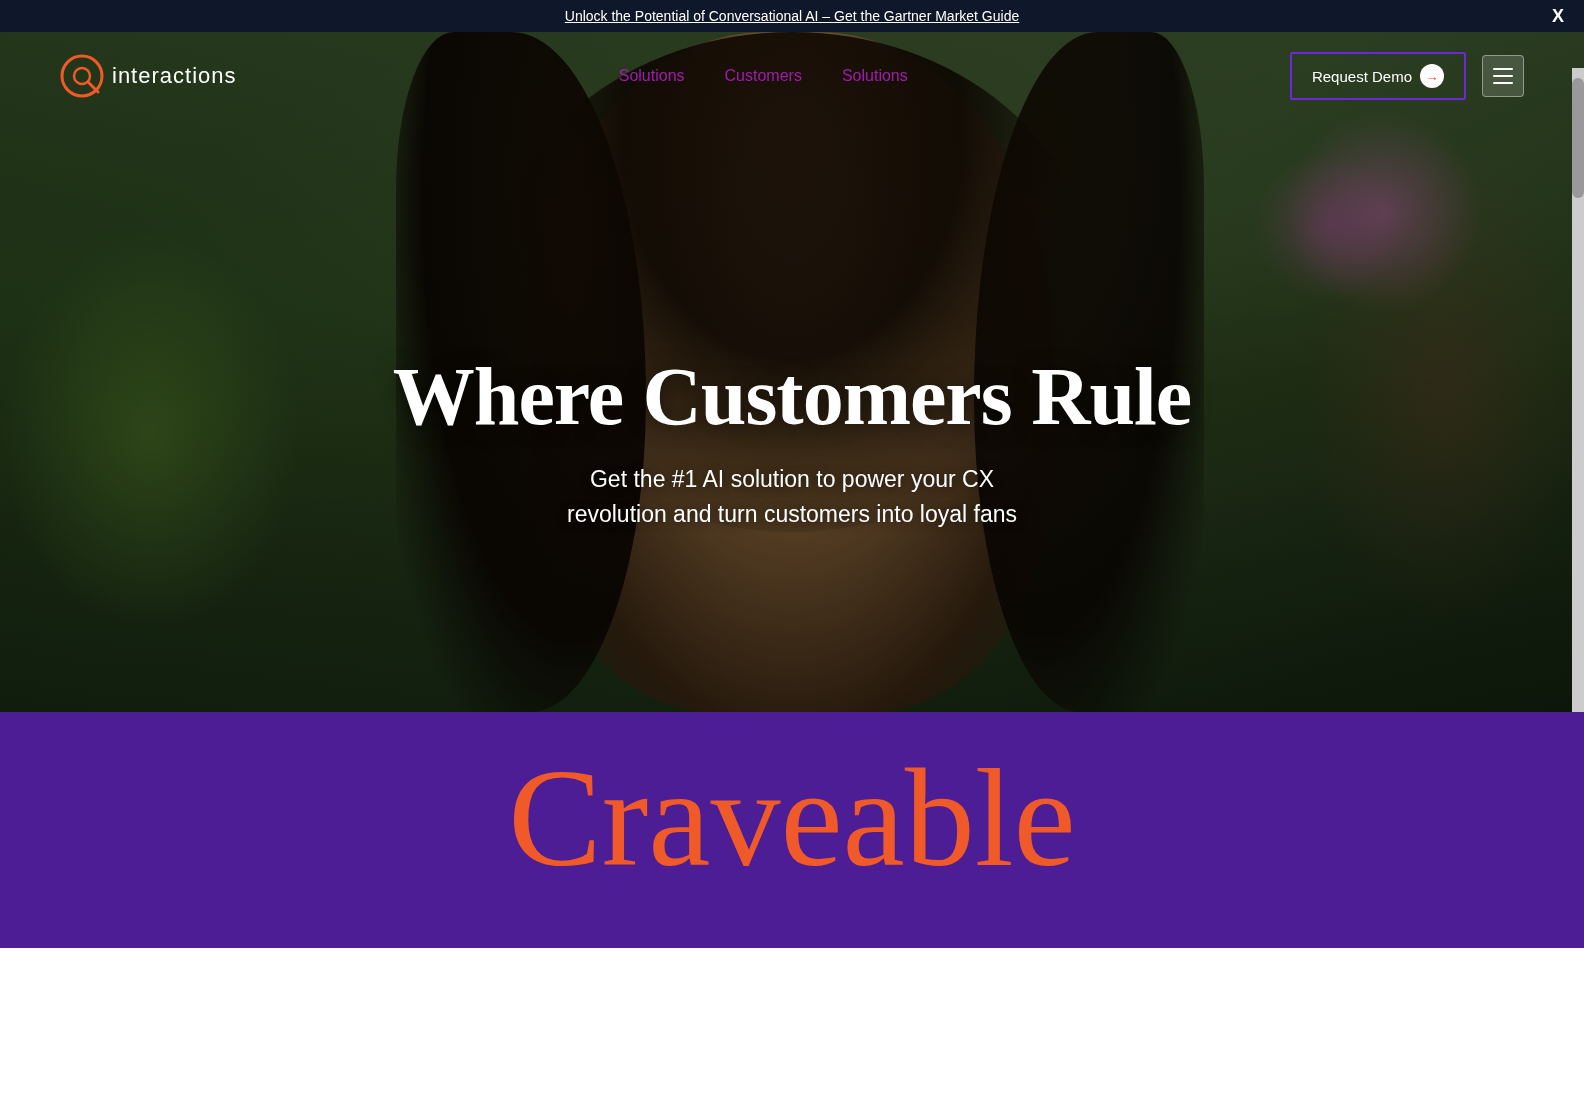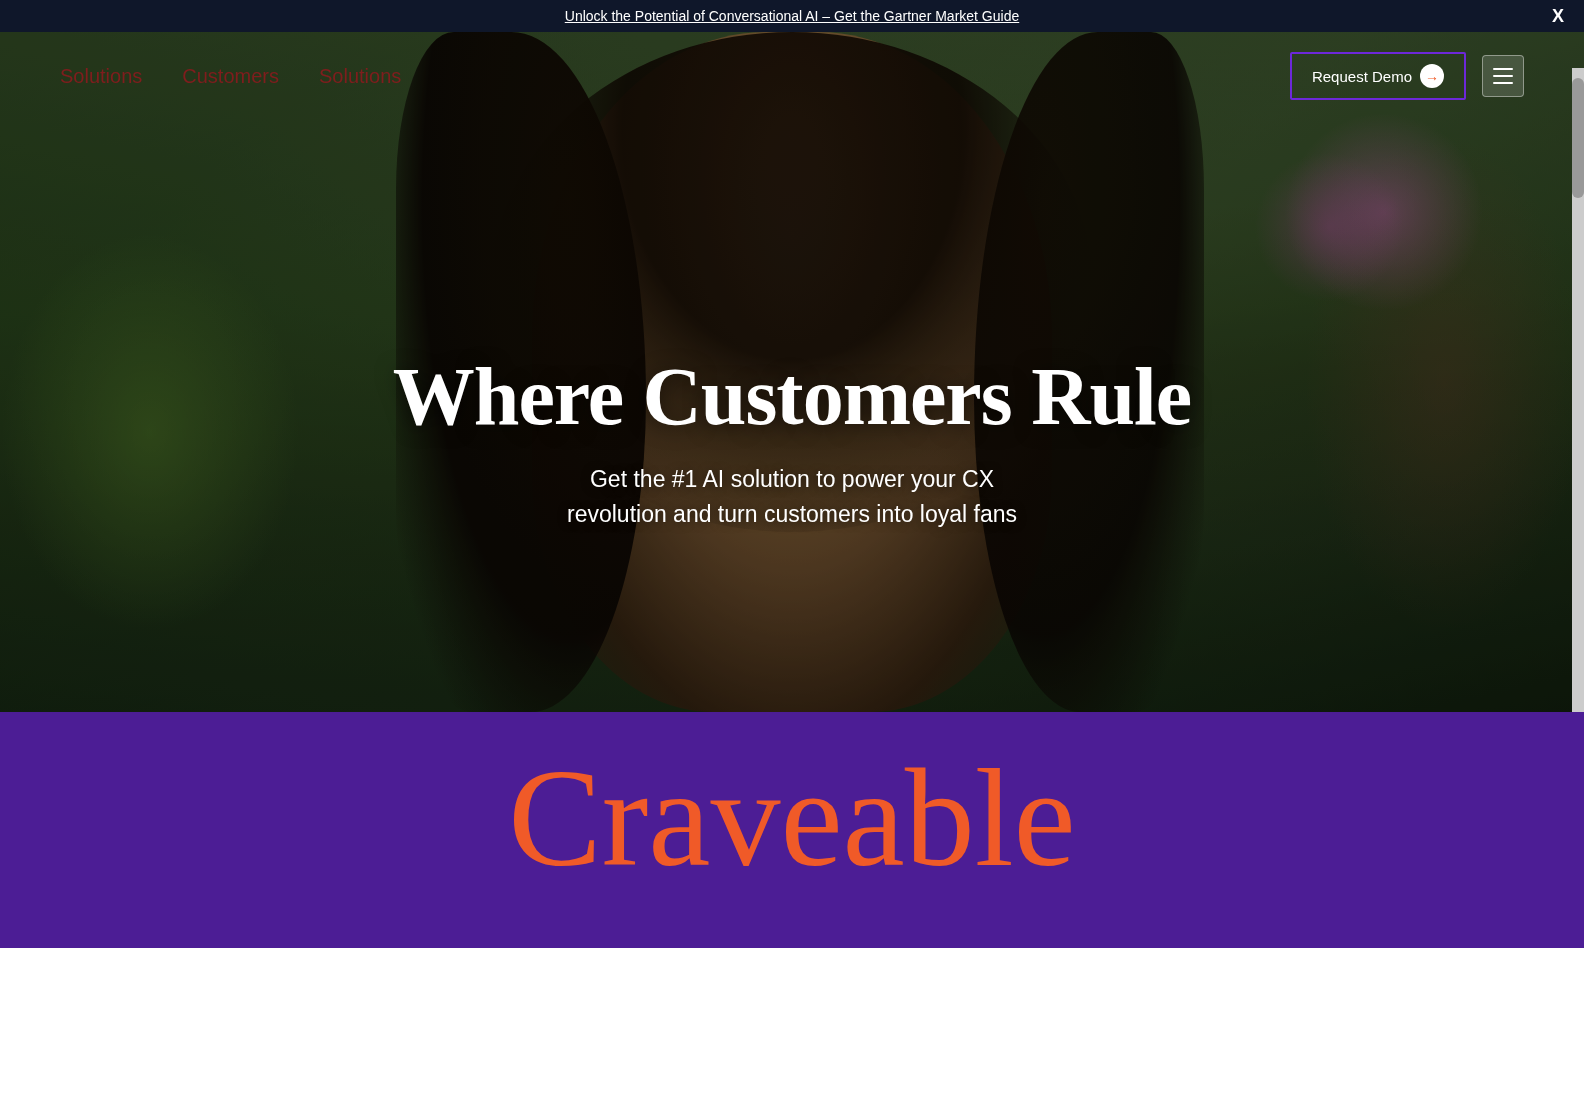--- a/index.html
+++ b/index.html
@@ -69,23 +69,23 @@
     }
 
     .nav-links {
       display: flex;
       align-items: center;
       gap: 40px;
       list-style: none;
     }
 
     .nav-links a {
-      color: #7f1d1d;
+      color: #a21caf;
       text-decoration: none;
-      font-size: 20px;
+      font-size: 16px;
       font-weight: 400;
     }
 
     .nav-right {
       display: flex;
       align-items: center;
       gap: 16px;
     }
 
     .request-demo-btn {
@@ -227,20 +227,28 @@
   </style>
 </head>
 <body>
 
 <div class="top-banner">
   <a href="#">Unlock the Potential of Conversational AI – Get the Gartner Market Guide</a>
   <button class="banner-close">X</button>
 </div>
 
 <nav>
+  <a class="logo" href="#">
+    <svg class="logo-icon" viewBox="0 0 44 44" xmlns="http://www.w3.org/2000/svg">
+      <circle cx="22" cy="22" r="20" fill="none" stroke="#f05a28" stroke-width="3"></circle>
+      <circle cx="22" cy="22" r="8" fill="none" stroke="#f05a28" stroke-width="2.5"></circle>
+      <line x1="28" y1="28" x2="38" y2="38" stroke="#f05a28" stroke-width="3" stroke-linecap="round"></line>
+    </svg>
+    <span class="logo-text">interactions</span>
+  </a>
 
   <ul class="nav-links">
     <li><a href="#">Solutions</a></li>
     <li><a href="#">Customers</a></li>
     <li><a href="#">Solutions</a></li>
   </ul>
 
   <div class="nav-right">
     <button class="request-demo-btn">
       <span>Request Demo</span>

